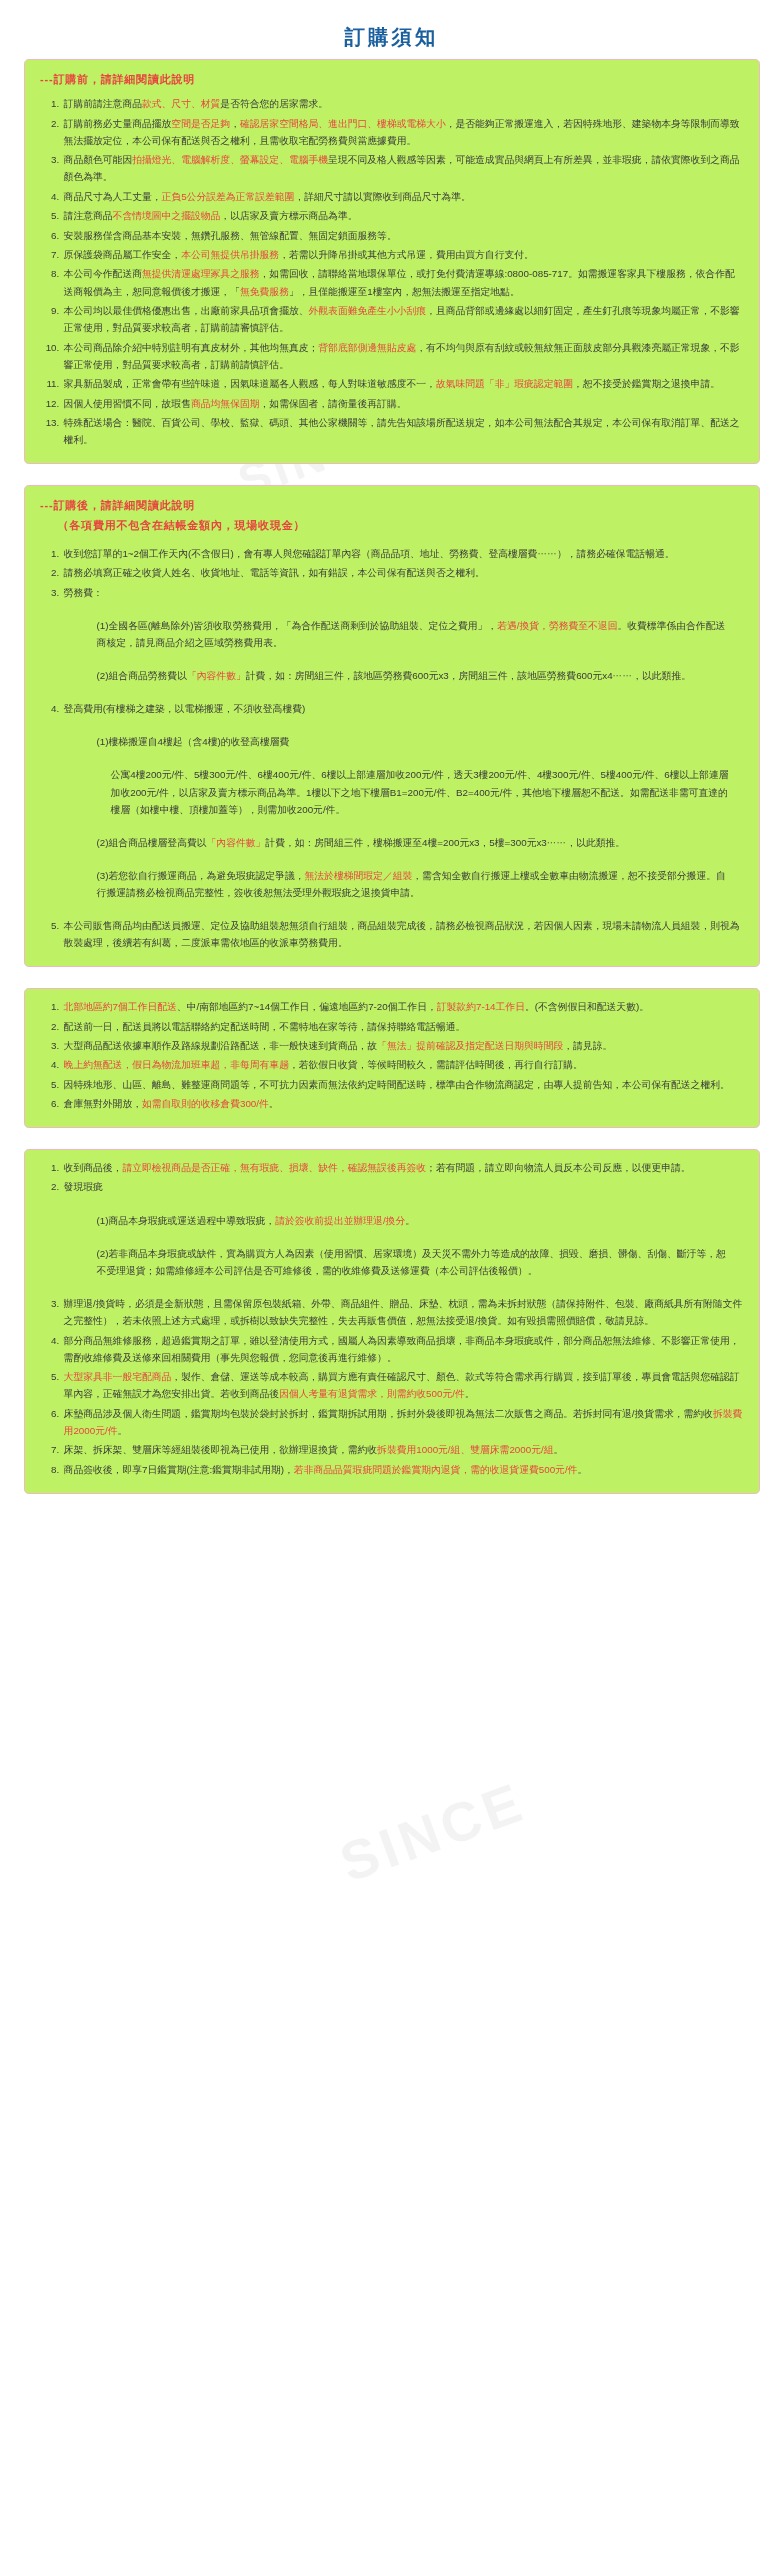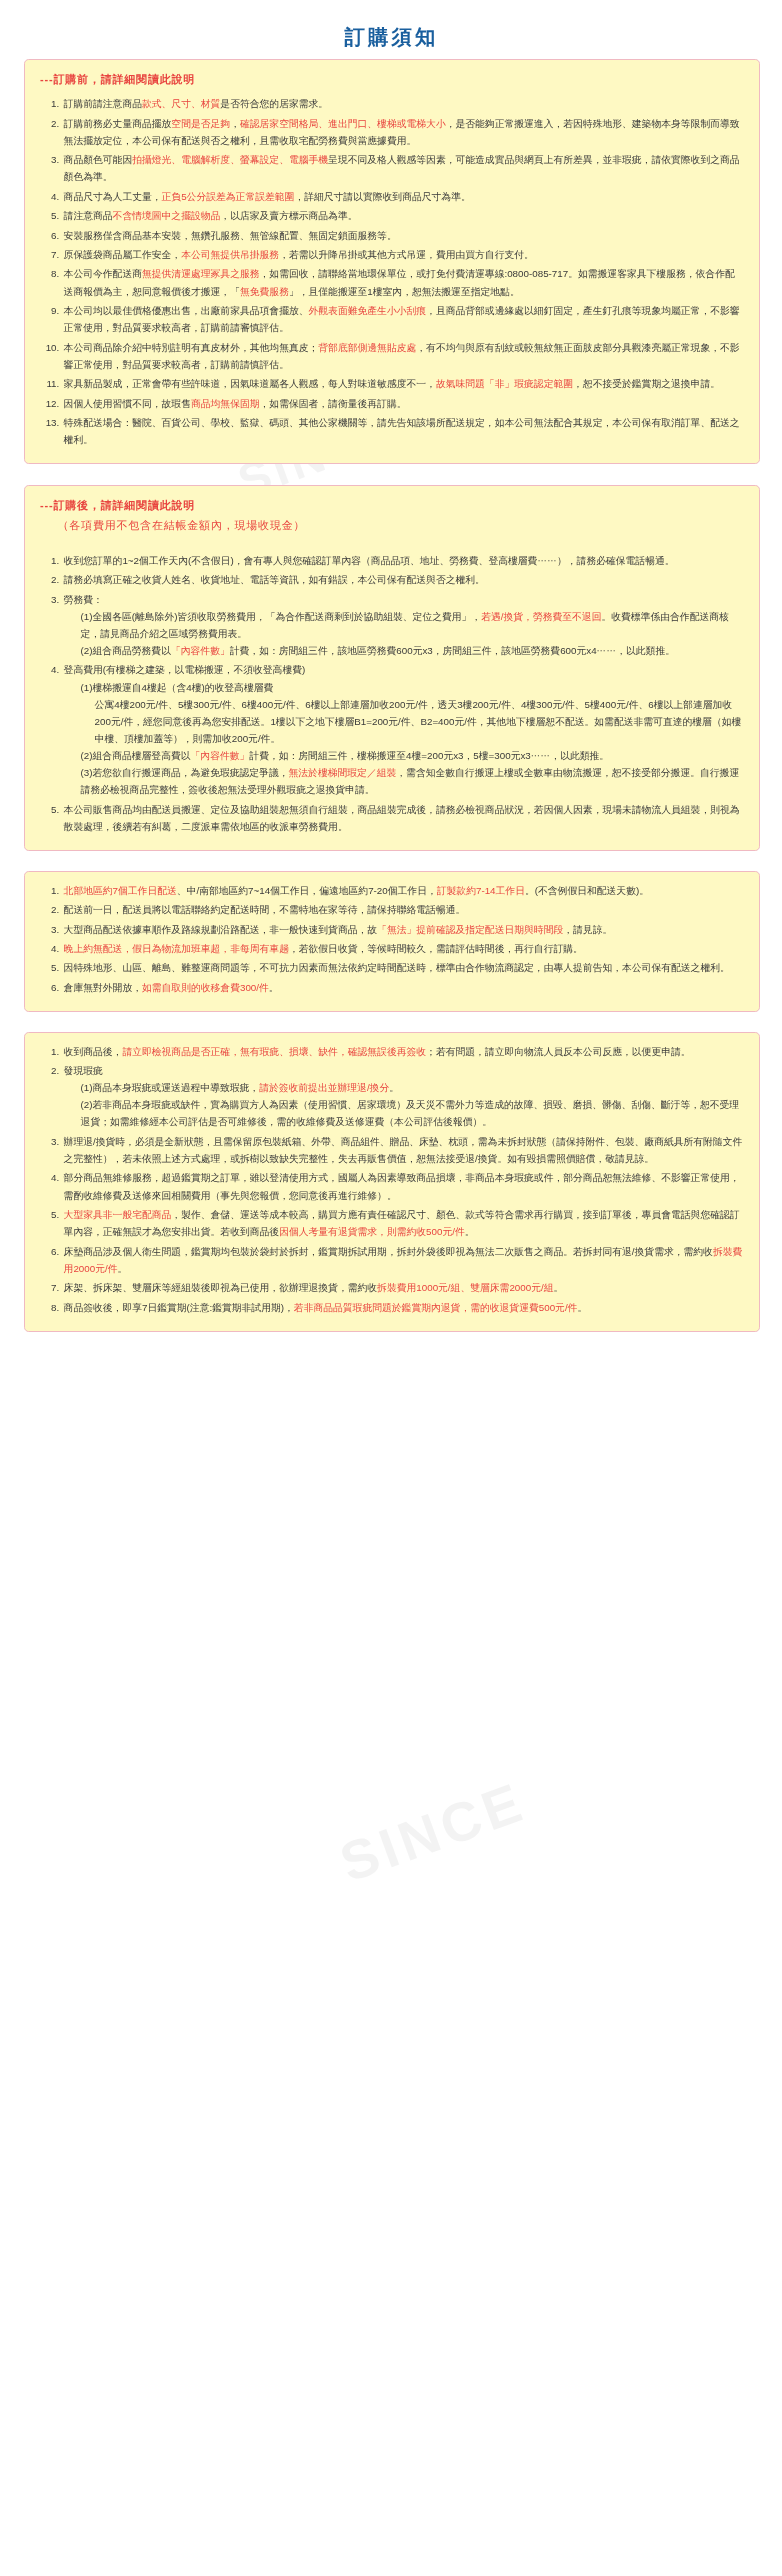--- a/index.html
+++ b/index.html
@@ -23,50 +23,50 @@
     letter-spacing: 3.1px;
     padding-top: 23px;
     padding-bottom: 7.8px;
   }
   .section {
     margin: 0 23.5px 20.4px 23.5px;
     border: 0.8px solid #f0b9c2;
     border-radius: 4.7px;
     padding: 9.4px 14px 12.5px 14px;
     position: relative;
-    background: #fef9c3;
+    background: #bef264;
   }
   .section-heading {
     color: #e8443f;
     font-size: 11px;
     font-weight: bold;
     margin: 3.1px 0 7.8px 1.6px;
     letter-spacing: 0.8px;
   }
   .section-subheading {
     color: #e8443f;
     font-size: 11px;
-    font-weight: normal;
-    margin: -3.1px 0 19px 19px;
+    font-weight: bold;
+    margin: -3.1px 0 12px 19px;
     letter-spacing: 0.8px;
   }
   ol.list {
     margin: 0;
     padding-left: 23.5px;
     list-style: decimal;
   }
   ol.list > li {
     font-size: 9.8px;
     line-height: 1.75;
     margin-bottom: 2.3px;
     color: #3a3a3a;
     padding-left: 1.6px;
   }
   .sub {
-    margin: 0;
+    margin: 16px;
     padding-left: 4.7px;
     font-size: 9.8px;
     line-height: 1.75;
     color: #3a3a3a;
   }
   .sub-indent {
     padding-left: 17px;
   }
   .sub-indent2 {
     padding-left: 31px;
@@ -124,21 +124,21 @@
     <li>收到您訂單的1~2個工作天內(不含假日)，會有專人與您確認訂單內容（商品品項、地址、勞務費、登高樓層費⋯⋯），請務必確保電話暢通。</li>
     <li>請務必填寫正確之收貨人姓名、收貨地址、電話等資訊，如有錯誤，本公司保有配送與否之權利。</li>
     <li>
       <span>勞務費：</span>
       <div class="sub sub-indent">(1)全國各區(離島除外)皆須收取勞務費用，「為合作配送商剩到於協助組裝、定位之費用」，<span class="red"><span class="red">若遇/換貨，勞務費至不退回</span></span>。收費標準係由合作配送商核定，請見商品介紹之區域勞務費用表。</div>
       <div class="sub sub-indent">(2)組合商品勞務費以<span class="red"><span class="red">「內容件數」</span></span>計費，如：房間組三件，該地區勞務費600元x3，房間組三件，該地區勞務費600元x4⋯⋯，以此類推。</div>
     </li>
     <li>
       <span>登高費用(有樓梯之建築，以電梯搬運，不須收登高樓費)</span>
       <div class="sub sub-indent">(1)樓梯搬運自4樓起（含4樓)的收登高樓層費</div>
-      <div class="sub sub-indent2">公寓4樓200元/件、5樓300元/件、6樓400元/件、6樓以上部連層加收200元/件，透天3樓200元/件、4樓300元/件、5樓400元/件、6樓以上部連層加收200元/件，經您同意後再為您安排配送。1樓以下之地下樓層B1=200元/件、B2=400元/件，其他地下樓層恕不配送。如需配送非需可直達的樓層（如樓中樓、頂樓加蓋等），則需加收200元/件。</div>
+      <div class="sub sub-indent2">公寓4樓200元/件、5樓300元/件、6樓400元/件、6樓以上部連層加收200元/件，透天3樓200元/件、4樓300元/件、5樓400元/件、6樓以上部連層加收200元/件，以店家及賣方標示商品為準。1樓以下之地下樓層B1=200元/件、B2=400元/件，其他地下樓層恕不配送。如需配送非需可直達的樓層（如樓中樓、頂樓加蓋等），則需加收200元/件。</div>
       <div class="sub sub-indent">(2)組合商品樓層登高費以<span class="red"><span class="red">「內容件數」</span></span>計費，如：房間組三件，樓梯搬運至4樓=200元x3，5樓=300元x3⋯⋯，以此類推。</div>
       <div class="sub sub-indent">(3)若您欲自行搬運商品，為避免瑕疵認定爭議，<span class="red"><span class="red">無法於樓梯間瑕定／組裝</span></span>，需含知全數自行搬運上樓或全數車由物流搬運，恕不接受部分搬運。自行搬運請務必檢視商品完整性，簽收後恕無法受理外觀瑕疵之退換貨申請。</div>
     </li>
     <li>本公司販售商品均由配送員搬運、定位及協助組裝恕無須自行組裝，商品組裝完成後，請務必檢視商品狀況，若因個人因素，現場未請物流人員組裝，則視為散裝處理，後續若有糾葛，二度派車需依地區的收派車勞務費用。</li>
   </ol>
 </div>
 
 <div class="section">
   <ol class="list">
     <li><span class="red">北部地區約7個工作日配送</span>、中/南部地區約7~14個工作日，偏遠地區約7-20個工作日，<span class="red">訂製款約7-14工作日</span>。(不含例假日和配送天數)。</li>

